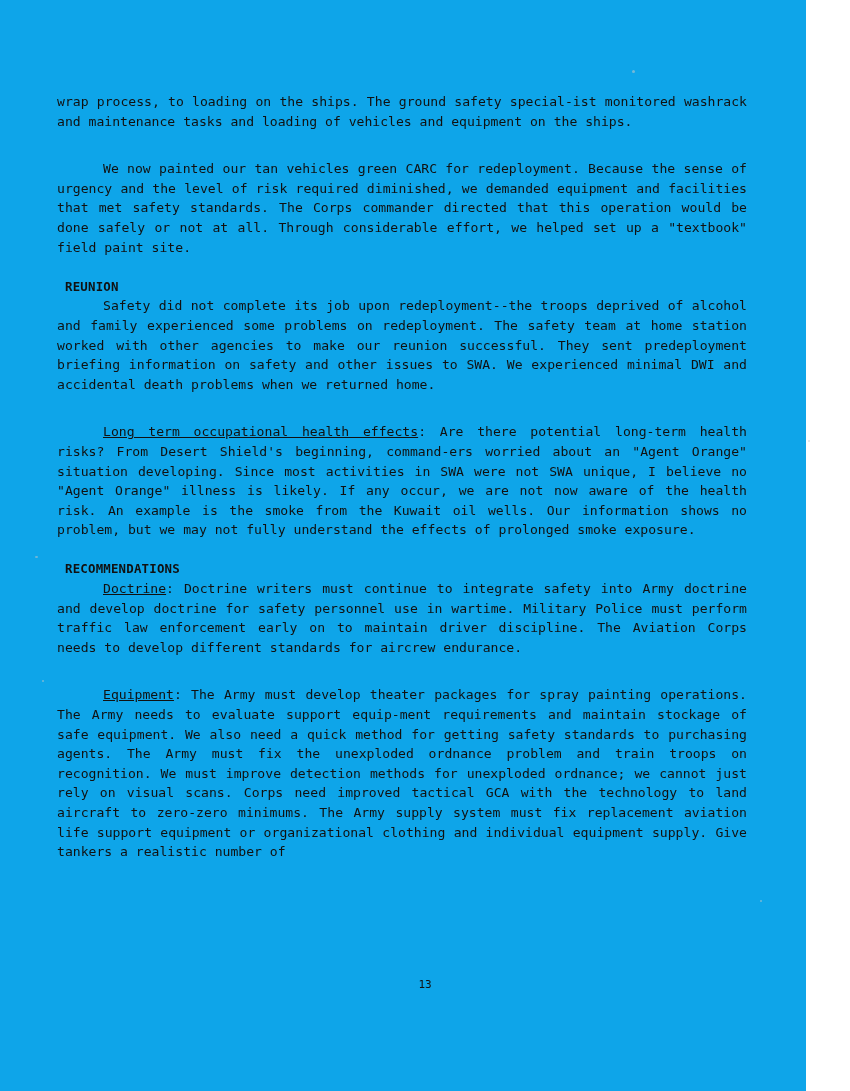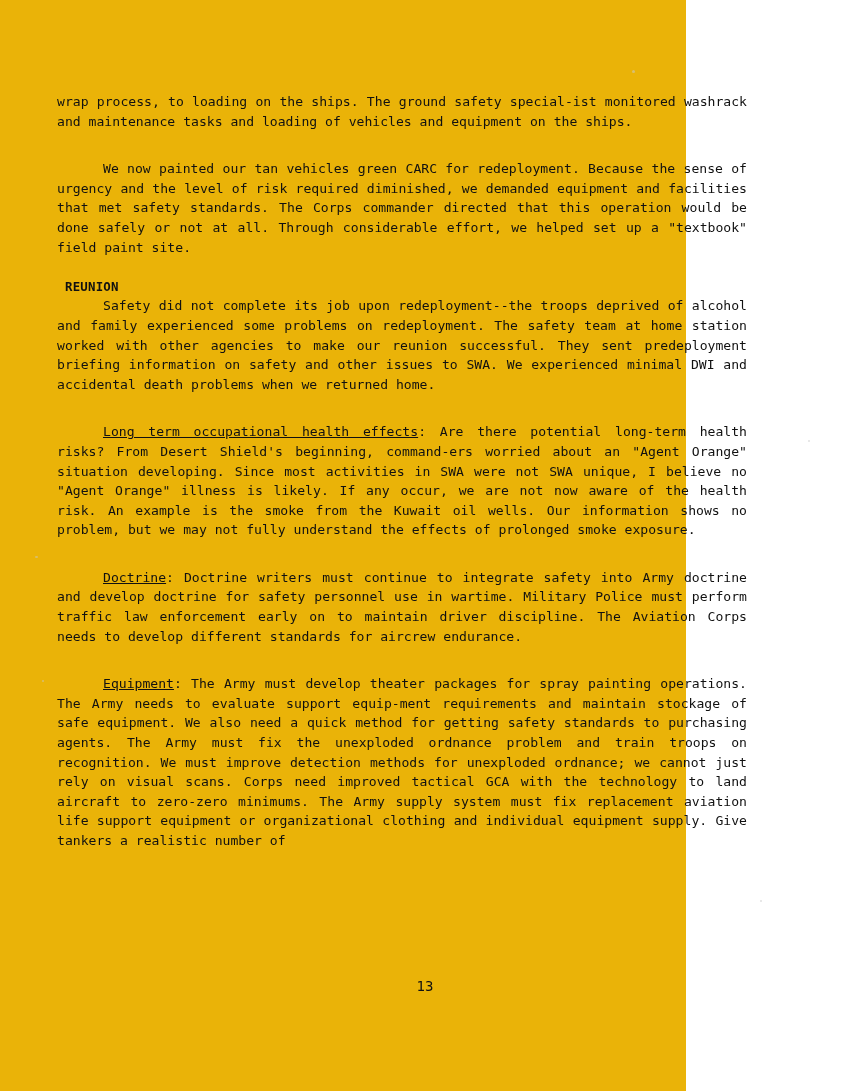--- a/index.html
+++ b/index.html
@@ -11,23 +11,23 @@
     width: 850px;
     height: 1091px;
     font-family: "DejaVu Sans Mono", "Liberation Mono", monospace;
     color: #111111;
     position: relative;
     overflow: hidden;
   }
   .page {
     position: absolute;
     left: 0; top: 0;
-    width: 686px;
+    width: 806px;
     height: 1091px;
-    background: #eab308;
+    background: #0ea5e9;
   }
   .content {
     position: absolute;
     left: 57px;
     top: 92px;
     width: 690px;
   }
   p.para {
     margin: 0 0 0 0;
     font-size: 13.1px;
@@ -54,21 +54,21 @@
   }
   .uline {
     text-decoration: underline;
   }
   .page-number {
     position: absolute;
     top: 978px;
     left: 0;
     width: 850px;
     text-align: center;
-    font-size: 14px;
+    font-size: 11px;
     font-family: "DejaVu Sans Mono", "Liberation Mono", monospace;
   }
   
   .speck {
     position: absolute;
     background: #c9c9c9;
     border-radius: 50%;
     opacity: 0.55;
   }
 </style>
@@ -88,20 +88,21 @@
     <p class="para"><span>wrap process, to loading on the ships.  The ground safety special-ist monitored washrack and maintenance tasks and loading of vehicles and equipment on the ships.</span></p>
 
     <p class="para"><span class="indent"></span><span>We now painted our tan vehicles green CARC for redeployment. Because the sense of urgency and the level of risk required diminished, we demanded equipment and facilities that met safety standards.  The Corps commander directed that this operation would be done safely or not at all.  Through considerable effort, we helped set up a "textbook" field paint site.</span></p>
 
     <h2 class="heading">REUNION</h2>
 
     <p class="para"><span class="indent"></span><span>Safety did not complete its job upon redeployment--the troops deprived of alcohol and family experienced some problems on redeployment.  The safety team at home station worked with other agencies to make our reunion successful.  They sent predeployment briefing information on safety and other issues to SWA.  We experienced minimal DWI and accidental death problems when we returned home.</span></p>
 
     <p class="para"><span class="indent"></span><span class="uline">Long term occupational health effects</span><span>:  Are there potential long-term health risks?  From Desert Shield's beginning, command-ers worried about an "Agent Orange" situation developing.  Since most activities in SWA were not SWA unique, I believe no "Agent Orange" illness is likely.  If any occur, we are not now aware of the health risk.  An example is the smoke from the Kuwait oil wells.  Our information shows no problem, but we may not fully understand the effects of prolonged smoke exposure.</span></p>
 
+    <h2 class="heading">RECOMMENDATIONS</h2>
 
 
     <p class="para"><span class="indent"></span><span class="uline">Doctrine</span><span>:  Doctrine writers must continue to integrate safety into Army doctrine and develop doctrine for safety personnel use in wartime.  Military Police must perform traffic law enforcement early on to maintain driver discipline.  The Aviation Corps needs to develop different standards for aircrew endurance.</span></p>
 
     <p class="para"><span class="indent"></span><span class="uline">Equipment</span><span>:  The Army must develop theater packages for spray painting operations.  The Army needs to evaluate support equip-ment requirements and maintain stockage of safe equipment. We also need a quick method for getting safety standards to purchasing agents.   The Army must fix the unexploded ordnance problem and train troops on recognition. We must improve detection methods for unexploded ordnance; we cannot just rely on visual scans.  Corps need improved tactical GCA with the technology to land aircraft to zero-zero minimums.  The Army supply system must fix replacement aviation life support equipment or organizational clothing and individual equipment supply.  Give tankers a realistic number of</span></p>
 
   </div>
 
   <div class="page-number">13</div>
 

